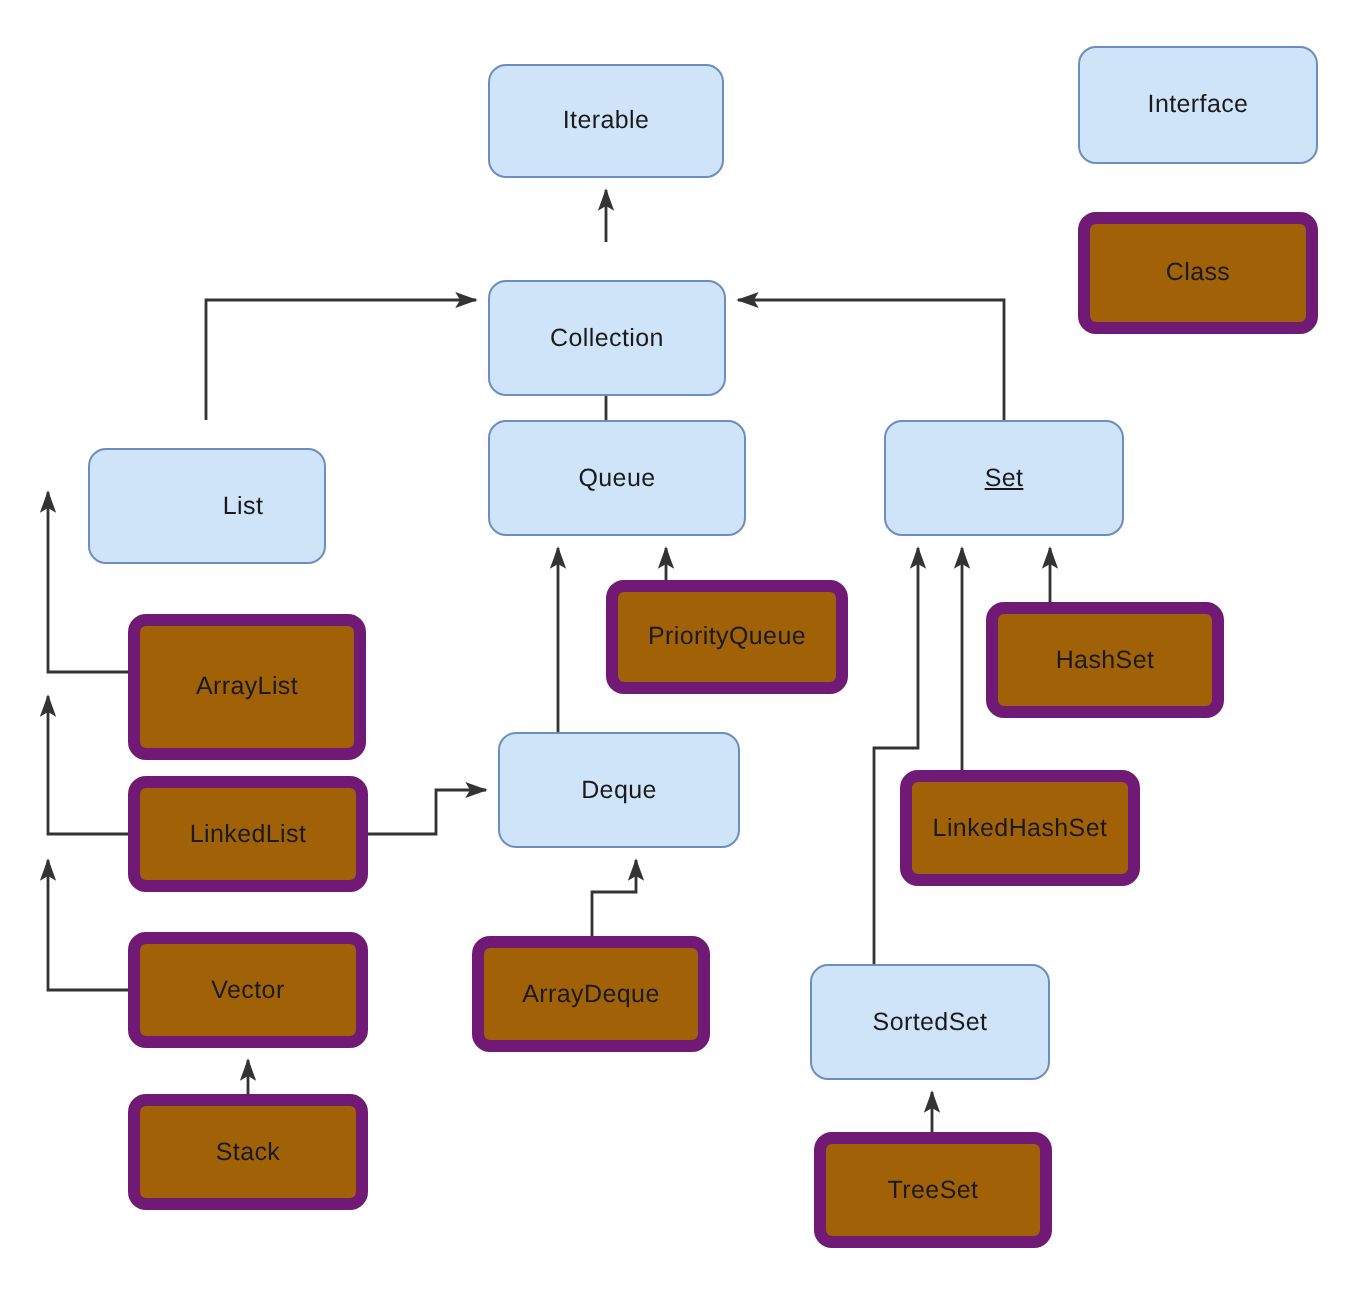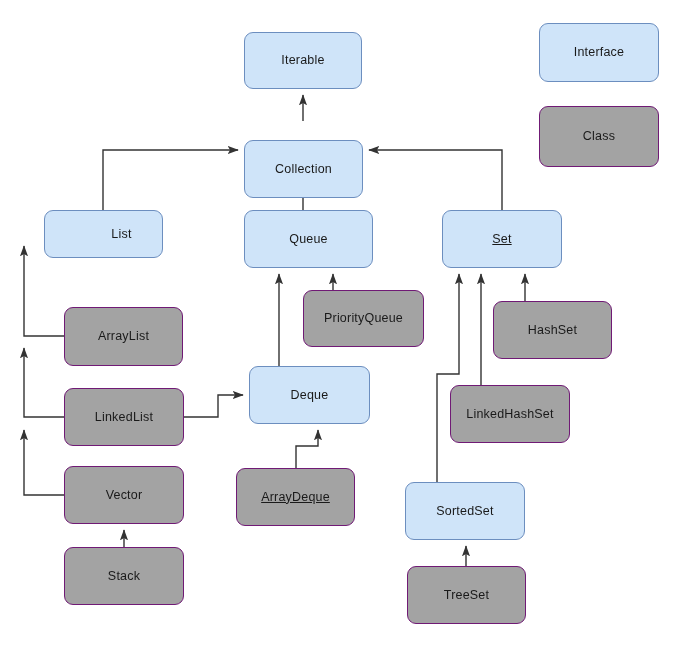--- a/index.html
+++ b/index.html
@@ -37,22 +37,22 @@
     letter-spacing: 0.2px;
     text-align: center;
     line-height: 1.15;
     z-index: 2;
   }
   .node.interface {
     background: #cfe4f9;
     border: 1px solid #6c8ebf;
   }
   .node.klass {
-    background: #a3a3a3;
-    border: 1px solid #701a75;
+    background: #a16207;
+    border: 6px solid #701a75;
   }
   .node-label {
     display: block;
     pointer-events: none;
   }
 </style>
 </head>
 <body>
 
 <div id="diagram-canvas">
@@ -83,51 +83,51 @@
       </g>
   </svg>
 
   <div id="nodes-group">
       <div class="node interface" style="left: 244px; top: 32px; width: 118px; height: 57px;">
         <span class="node-label">Iterable</span>
       </div>
       <div class="node interface" style="left: 244px; top: 121px; width: 119px; height: 58px; margin-top: 19px;">
         <span class="node-label">Collection</span>
       </div>
-      <div class="node interface" style="left: 44px; top: 210px; width: 119px; height: 48px; padding-left: 36px;">
+      <div class="node interface" style="left: 44px; top: 224px; width: 119px; height: 58px; padding-left: 36px;">
         <span class="node-label">List</span>
       </div>
       <div class="node interface" style="left: 244px; top: 210px; width: 129px; height: 58px;">
         <span class="node-label">Queue</span>
       </div>
       <div class="node interface" style="left: 442px; top: 210px; width: 120px; height: 58px; text-decoration: underline;">
         <span class="node-label">Set</span>
       </div>
       <div class="node interface" style="left: 249px; top: 366px; width: 121px; height: 58px;">
         <span class="node-label">Deque</span>
       </div>
       <div class="node interface" style="left: 405px; top: 482px; width: 120px; height: 58px;">
         <span class="node-label">SortedSet</span>
       </div>
-      <div class="node klass" style="left: 64px; top: 307px; width: 119px; height: 59px;">
+      <div class="node klass" style="left: 64px; top: 307px; width: 119px; height: 73px;">
         <span class="node-label">ArrayList</span>
       </div>
       <div class="node klass" style="left: 64px; top: 388px; width: 120px; height: 58px;">
         <span class="node-label">LinkedList</span>
       </div>
       <div class="node klass" style="left: 64px; top: 466px; width: 120px; height: 58px;">
         <span class="node-label">Vector</span>
       </div>
       <div class="node klass" style="left: 64px; top: 547px; width: 120px; height: 58px;">
         <span class="node-label">Stack</span>
       </div>
       <div class="node klass" style="left: 303px; top: 290px; width: 121px; height: 57px;">
         <span class="node-label">PriorityQueue</span>
       </div>
-      <div class="node klass" style="left: 236px; top: 468px; width: 119px; height: 58px; text-decoration: underline;">
+      <div class="node klass" style="left: 236px; top: 468px; width: 119px; height: 58px;">
         <span class="node-label">ArrayDeque</span>
       </div>
       <div class="node klass" style="left: 493px; top: 301px; width: 119px; height: 58px;">
         <span class="node-label">HashSet</span>
       </div>
       <div class="node klass" style="left: 450px; top: 385px; width: 120px; height: 58px;">
         <span class="node-label">LinkedHashSet</span>
       </div>
       <div class="node klass" style="left: 407px; top: 566px; width: 119px; height: 58px;">
         <span class="node-label">TreeSet</span>

